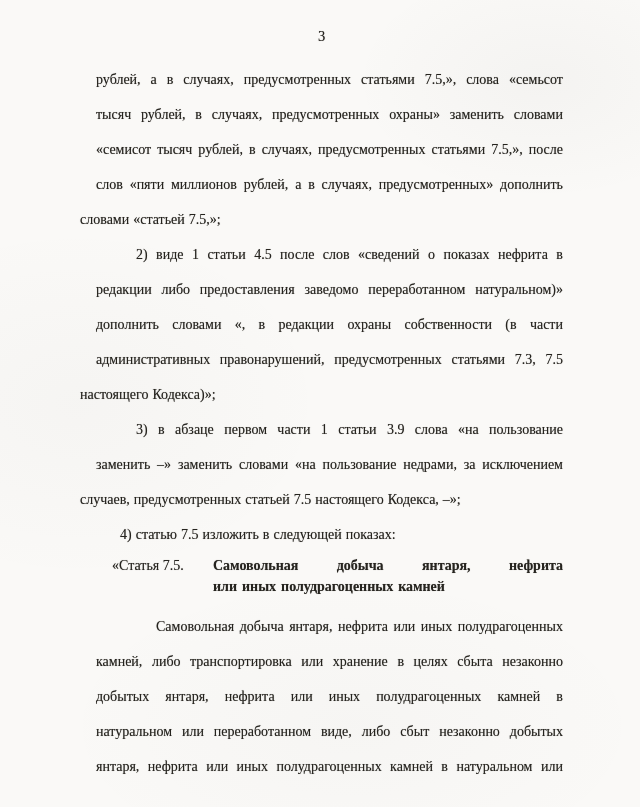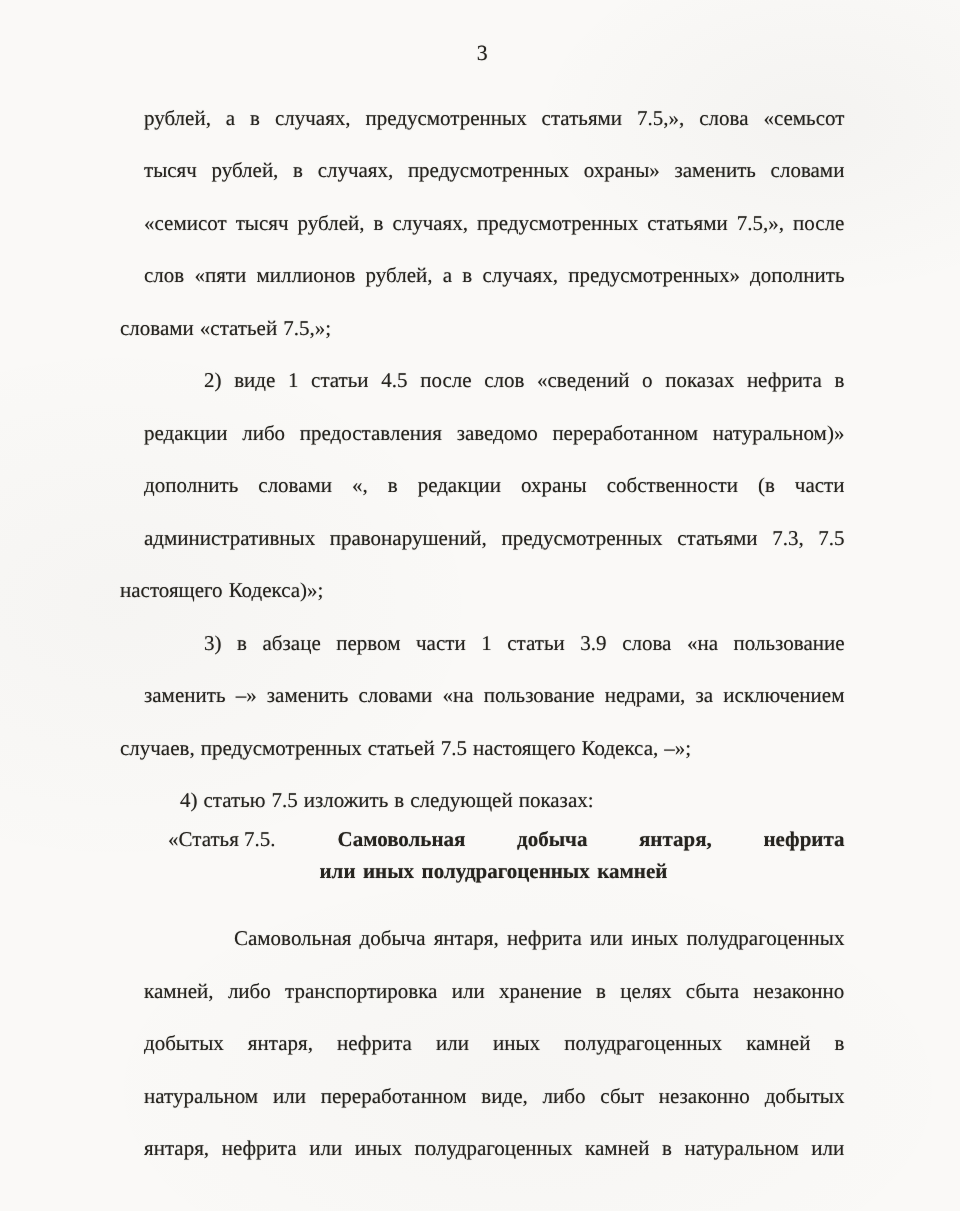--- a/index.html
+++ b/index.html
@@ -31,21 +31,21 @@
   .para{margin:0;}
   .line{
     display:flex;height:35px;align-items:center;gap:4px;
     white-space:nowrap;
   }
   .line.just{justify-content:space-between;margin-left:16px;}
   .line.plain{justify-content:flex-start;}
   .line.indent{padding-left:40px;}
   .para.deep-indent .line.indent{padding-left:60px;}
   .heading{margin:1px 0 14px 0;}
-  .h-line{display:flex;height:21px;align-items:flex-start;white-space:nowrap;gap:12px;}
+  .h-line{display:flex;height:21px;align-items:flex-end;white-space:nowrap;}
   .h-line.first{padding-left:32px;}
   .h-line.rest{padding-left:133px;}
   .h-label{font-weight:normal;flex:0 0 auto;width:101px;}
   .h-words{display:flex;gap:5px;font-weight:bold;}
   .h-words.spread{flex:1 1 auto;justify-content:space-between;}
 </style>
 </head>
 <body>
 
 <div class="scan-page">

